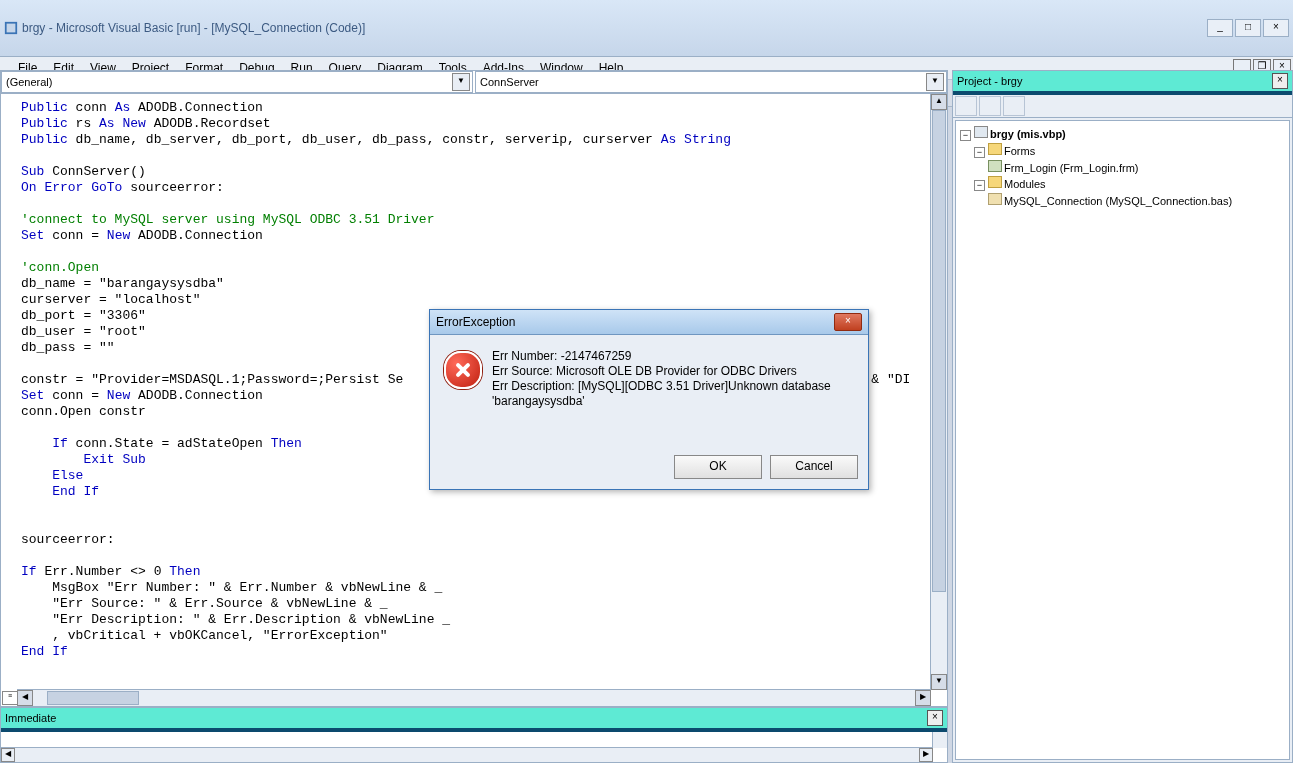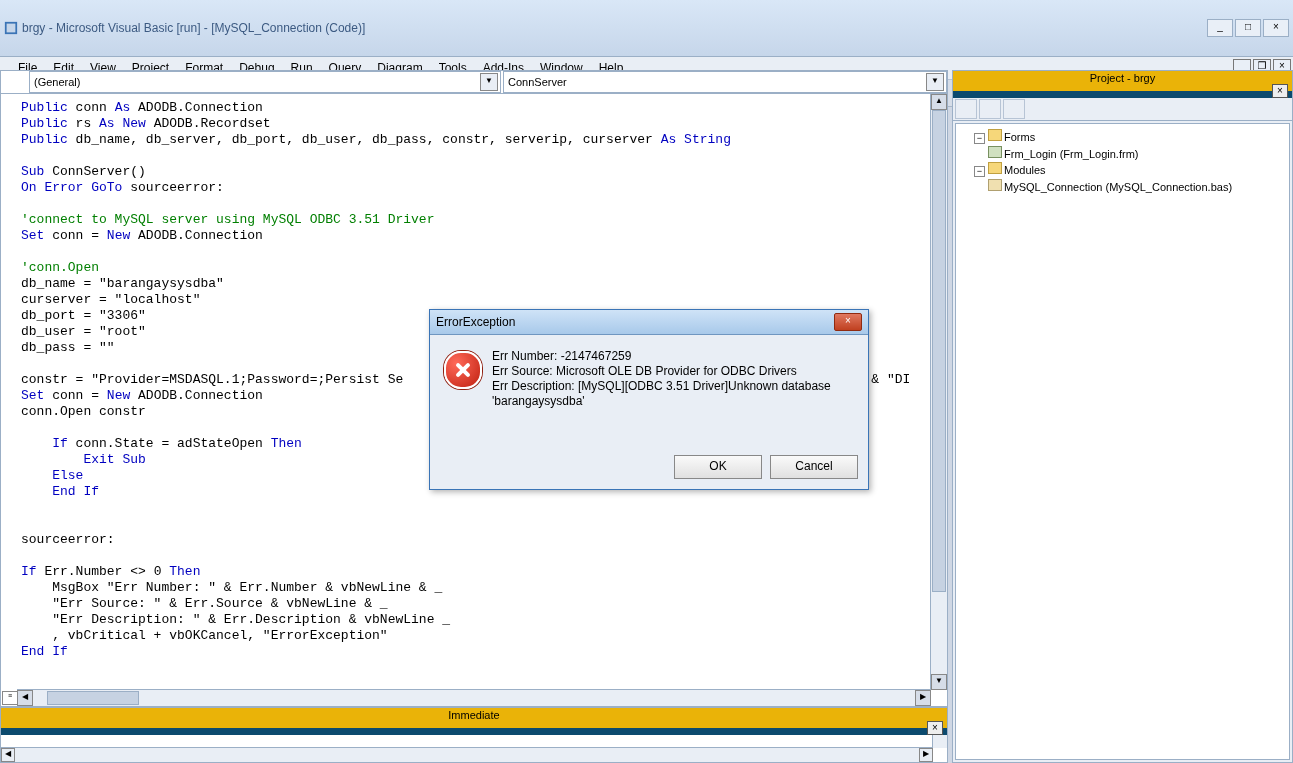--- a/index.html
+++ b/index.html
@@ -34,21 +34,21 @@
   .scrollbar-v .thumb{position:absolute;left:1px;right:1px;top:16px;height:480px;background:#c6d2e2;border:1px solid #9bafc6;}
   .scrollbar-v .abtn{height:14px;border:1px solid #888;background:#d6dde8;text-align:center;font-size:8px;line-height:12px;}
   .scrollbar-v .abtn.top{position:absolute;top:0;left:0;right:0;}
   .scrollbar-v .abtn.bot{position:absolute;bottom:0;left:0;right:0;}
   .scrollbar-h{position:absolute;left:16px;right:16px;bottom:0;height:16px;background:#e9eef5;border-top:1px solid #9bafc6;}
   .scrollbar-h .abtn{width:14px;border:1px solid #888;background:#d6dde8;text-align:center;font-size:8px;line-height:12px;}
   .scrollbar-h .abtn.left{position:absolute;left:0;top:0;bottom:0;}
   .scrollbar-h .abtn.right{position:absolute;right:0;top:0;bottom:0;}
   .scrollbar-h .thumb{position:absolute;top:1px;bottom:1px;left:30px;width:90px;background:#c6d2e2;border:1px solid #9bafc6;}
   .immediate-pane{height:54px;border:1px solid #9bafc6;background:#fff;display:flex;flex-direction:column;}
-  .pane-title{height:18px;background:#eab308;border-bottom:7px solid #0c4a6e;padding:1px 4px;font-size:11px;display:flex;align-items:center;flex-direction:column;}
+  .pane-title{height:18px;background:#5eead4;border-bottom:4px solid #0c4a6e;padding:1px 4px;font-size:11px;display:flex;align-items:center;}
   .proj-panel{flex:1;background:#e9eef5;border:1px solid #9bafc6;display:flex;flex-direction:column;margin-left:4px;}
   .proj-tree{flex:1;background:#fff;border:1px solid #9bafc6;margin:2px;padding:4px;font-size:11px;}
   .tree-row{padding:1px 0;white-space:nowrap;}
   .tree-icon{display:inline-block;width:12px;height:10px;margin-right:2px;}
   .folder-icon{background:#f6d77a;border:1px solid #c0a040;}
   .form-icon{background:#d0e0c0;border:1px solid #789060;}
   .mod-icon{background:#f0e0b0;border:1px solid #b0a070;}
   .proj-icon{display:inline-block;width:12px;height:10px;border:1px solid #888;background:#e0e8f0;margin-right:2px;}
   .modal{position:absolute;left:429px;top:309px;width:438px;background:#e9eef5;border:1px solid #3a74b6;box-shadow:2px 2px 6px rgba(0,0,0,0.3);}
   .modal-title{height:24px;background:linear-gradient(to bottom,#cfe3f7,#a8c9ea);border-bottom:1px solid #6f96c0;display:flex;align-items:center;padding:0 6px;font-size:12px;}
@@ -133,21 +133,21 @@
   <div class="tool-btn">◈</div>
   <div class="tool-btn">🔧</div>
   <div class="tool-sep"></div>
   <span class="status-text">Ln 14, Col 17</span>
 </div>
 
 <div class="workspace">
   <div style="display:flex;flex-direction:column;flex:0 0 948px;">
     <div class="code-area" style="flex:1;">
       <div class="dropdown-row">
-        <div class="dropdown" style="flex:0 0 464px;margin-left:28px;">
+        <div class="dropdown" style="flex:0 0 464px;">
           <span class="val">(General)</span>
           <span class="arrow">▼</span>
         </div>
         <div class="dropdown" style="flex:1;margin-left:2px;">
           <span class="val">ConnServer</span>
           <span class="arrow">▼</span>
         </div>
       </div>
       <div class="code-pane-wrap">
         <div class="code-gutter" style="top:auto;bottom:0;height:auto;">
@@ -223,20 +223,23 @@
     <div class="pane-title">
       <span class="ptitle">Project - brgy</span>
       <span class="pane-close-x">×</span>
     </div>
     <div class="proj-tools">
       <div class="proj-tool-btn"></div>
       <div class="proj-tool-btn"></div>
       <div class="proj-tool-btn"></div>
     </div>
     <div class="proj-tree">
+      <div class="tree-row">
+        <span class="twisty">−</span><span class="proj-icon"></span><b>brgy (mis.vbp)</b>
+      </div>
       <div class="tree-row indent1">
         <span class="twisty">−</span><span class="tree-icon folder-icon"></span><span>Forms</span>
       </div>
       <div class="tree-row indent2">
         <span class="tree-icon form-icon"></span><span>Frm_Login (Frm_Login.frm)</span>
       </div>
       <div class="tree-row indent1">
         <span class="twisty">−</span><span class="tree-icon folder-icon"></span><span>Modules</span>
       </div>
       <div class="tree-row indent2">

